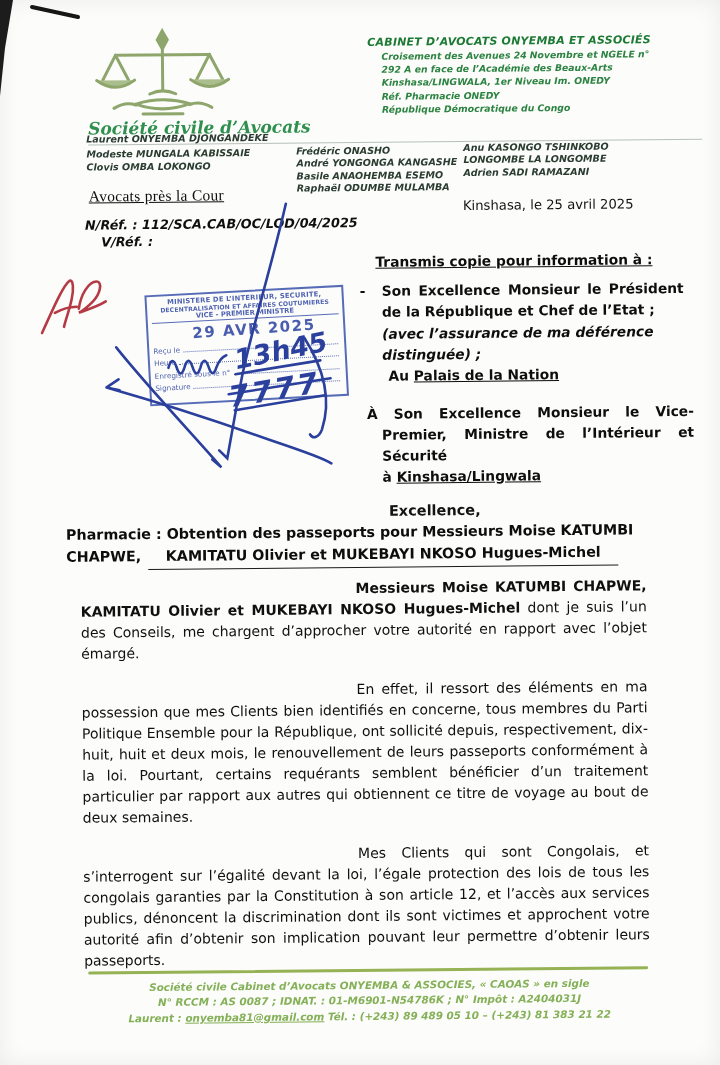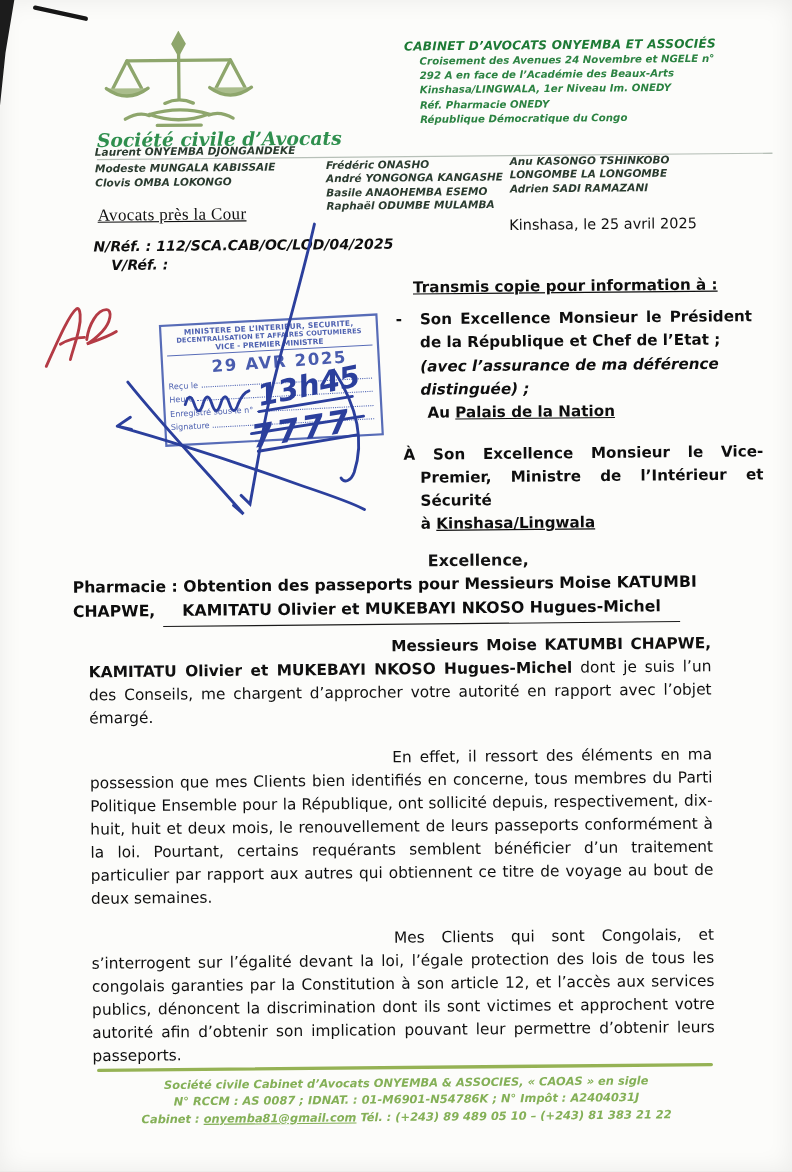--- a/index.html
+++ b/index.html
@@ -193,18 +193,18 @@
       <p><span class="b">Messieurs Moise KATUMBI CHAPWE, KAMITATU Olivier et MUKEBAYI NKOSO Hugues-Michel</span><span> dont je suis l’un des Conseils, me chargent d’approcher votre autorité en rapport avec l’objet émargé.</span></p>
       <p>En effet, il ressort des éléments en ma possession que mes Clients bien identifiés en concerne, tous membres du Parti Politique Ensemble pour la République, ont sollicité depuis, respectivement, dix-huit, huit et deux mois, le renouvellement de leurs passeports conformément à la loi. Pourtant, certains requérants semblent bénéficier d’un traitement particulier par rapport aux autres qui obtiennent ce titre de voyage au bout de deux semaines.</p>
       <p>Mes Clients qui sont Congolais, et s’interrogent sur l’égalité devant la loi, l’égale protection des lois de tous les congolais garanties par la Constitution à son article 12, et l’accès aux services publics, dénoncent la discrimination dont ils sont victimes et approchent votre autorité afin d’obtenir son implication pouvant leur permettre d’obtenir leurs passeports.</p>
     </div>
 
     <div class="abs f-rule"></div>
     <div class="abs footer">
       <div>Société civile Cabinet d’Avocats ONYEMBA &amp; ASSOCIES, « CAOAS » en sigle</div>
       <div>N° RCCM : AS 0087 ; IDNAT. : 01-M6901-N54786K ; N° Impôt : A2404031J</div>
       <div>
-        <span>Cabinet : </span><span class="u">onyemba81@gmail.com</span><span> Tél. : (+243) 89 489 05 10 – (+243) 81 383 21 22</span>
+        <span>Laurent : </span><span class="u">onyemba81@gmail.com</span><span> Tél. : (+243) 89 489 05 10 – (+243) 81 383 21 22</span>
       </div>
     </div>
 
   </div>
 </div>
 
 </body></html>

